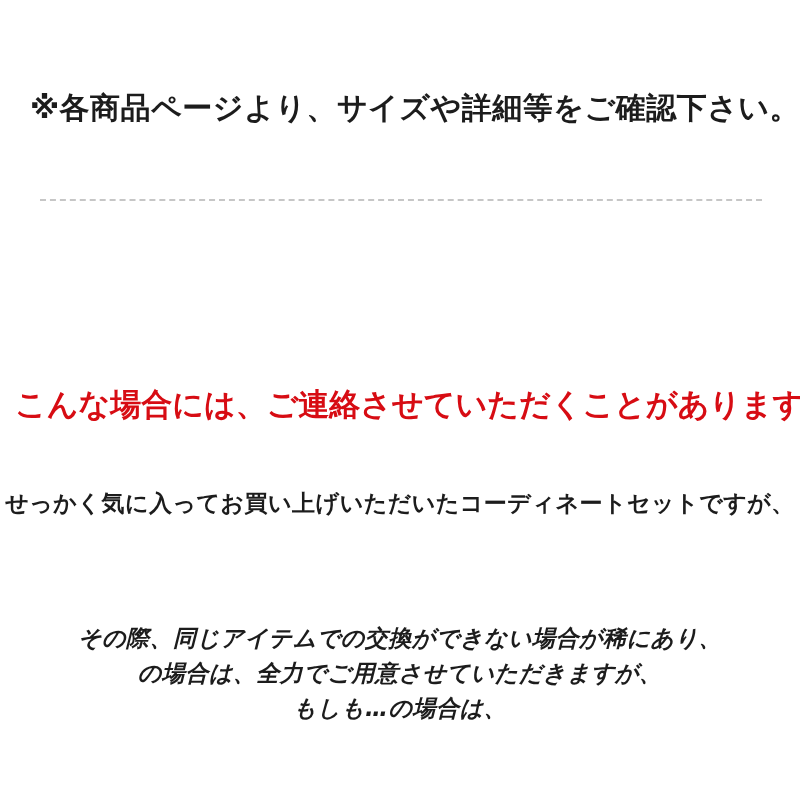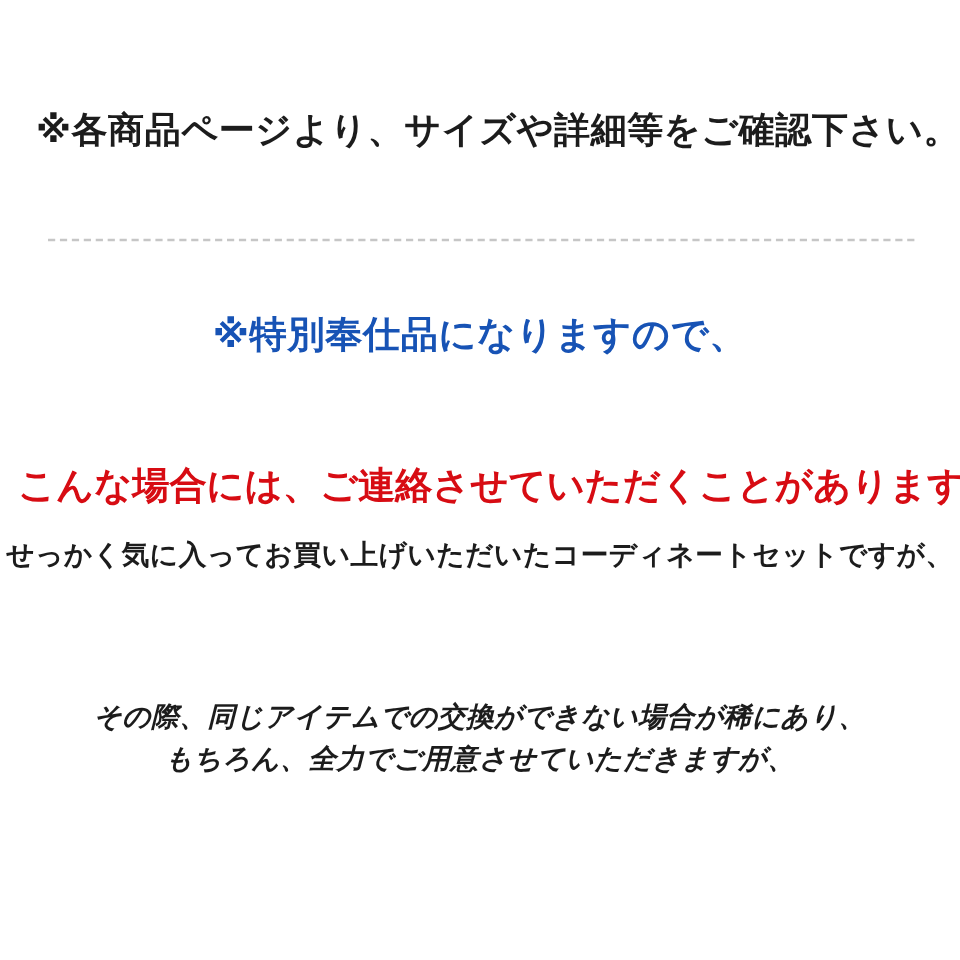--- a/index.html
+++ b/index.html
@@ -62,41 +62,42 @@
     position: absolute;
     left: 0;
     width: 100%;
     text-align: center;
     color: #1c1c1c;
     font-size: 23px;
     font-weight: 700;
     line-height: 35px;
     letter-spacing: 0.5px;
     white-space: nowrap;
+    margin-top: 40px;
   }
   .para-1 { top: 446px; }
   .para-2 { top: 581px; font-style: italic; }
 </style>
 </head>
 <body>
 
 <div class="page">
 
   <div class="center-text top-notice">※各商品ページより、サイズや詳細等をご確認下さい。</div>
 
   <div class="divider"></div>
 
   <div class="blue-block">
-    <div>※特別奉仕品になりますので、</div>
   </div>
 
   <div class="center-text red-heading">こんな場合には、ご連絡させていただくことがあります。</div>
 
   <div class="body-para para-1">
     <div>せっかく気に入ってお買い上げいただいたコーディネートセットですが、</div>
   </div>
 
   <div class="body-para para-2">
     <div>その際、同じアイテムでの交換ができない場合が稀にあり、</div>
-    <div>もちろん、全力でご用意させていただきますが、</div>
+    <div>の場合は、全力でご用意させていただきますが、</div>
+    <div>もしも…の場合は、</div>
   </div>
 
 </div>
 
 </body></html>

